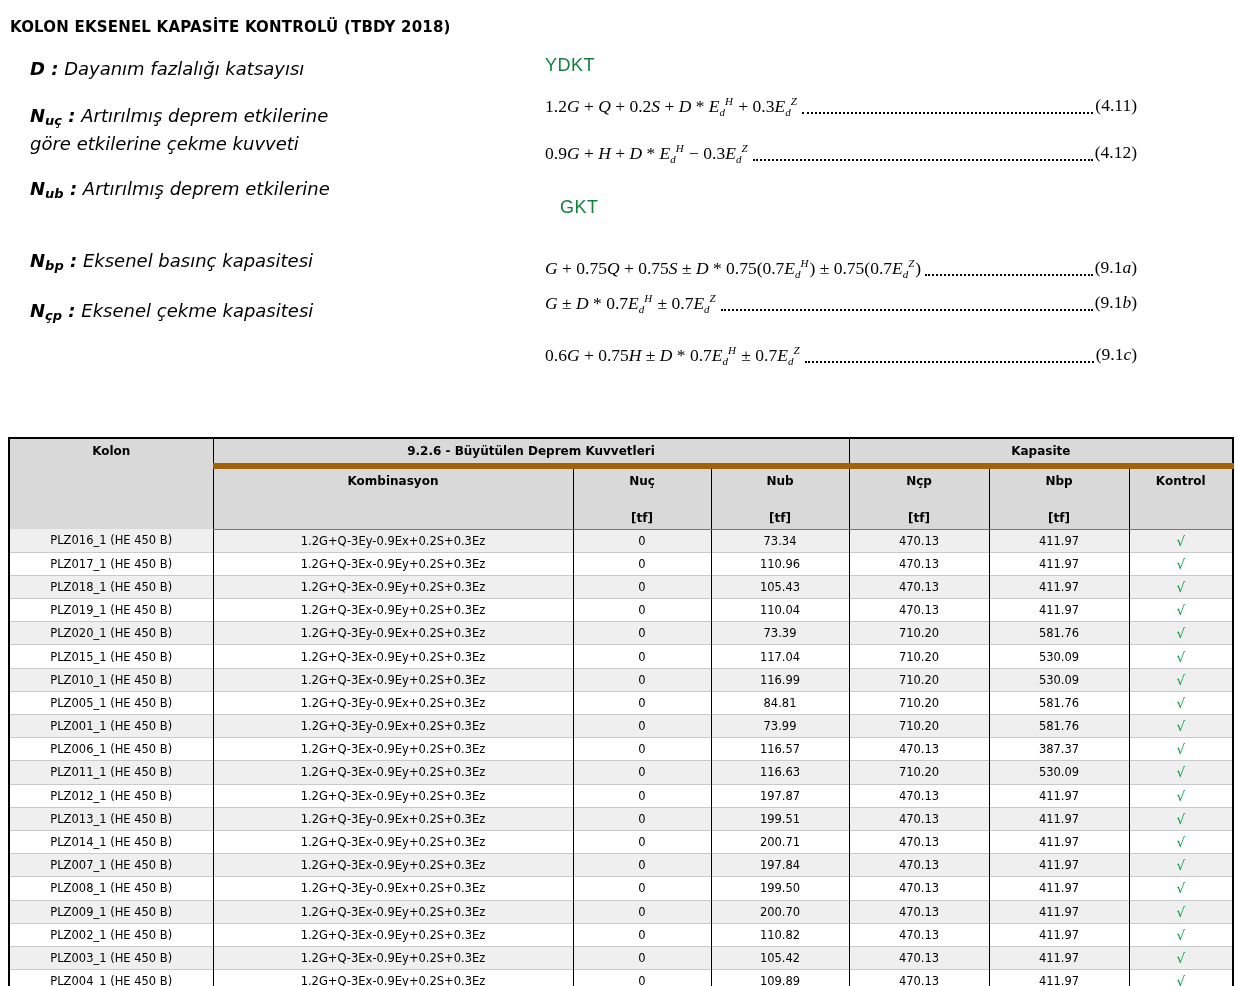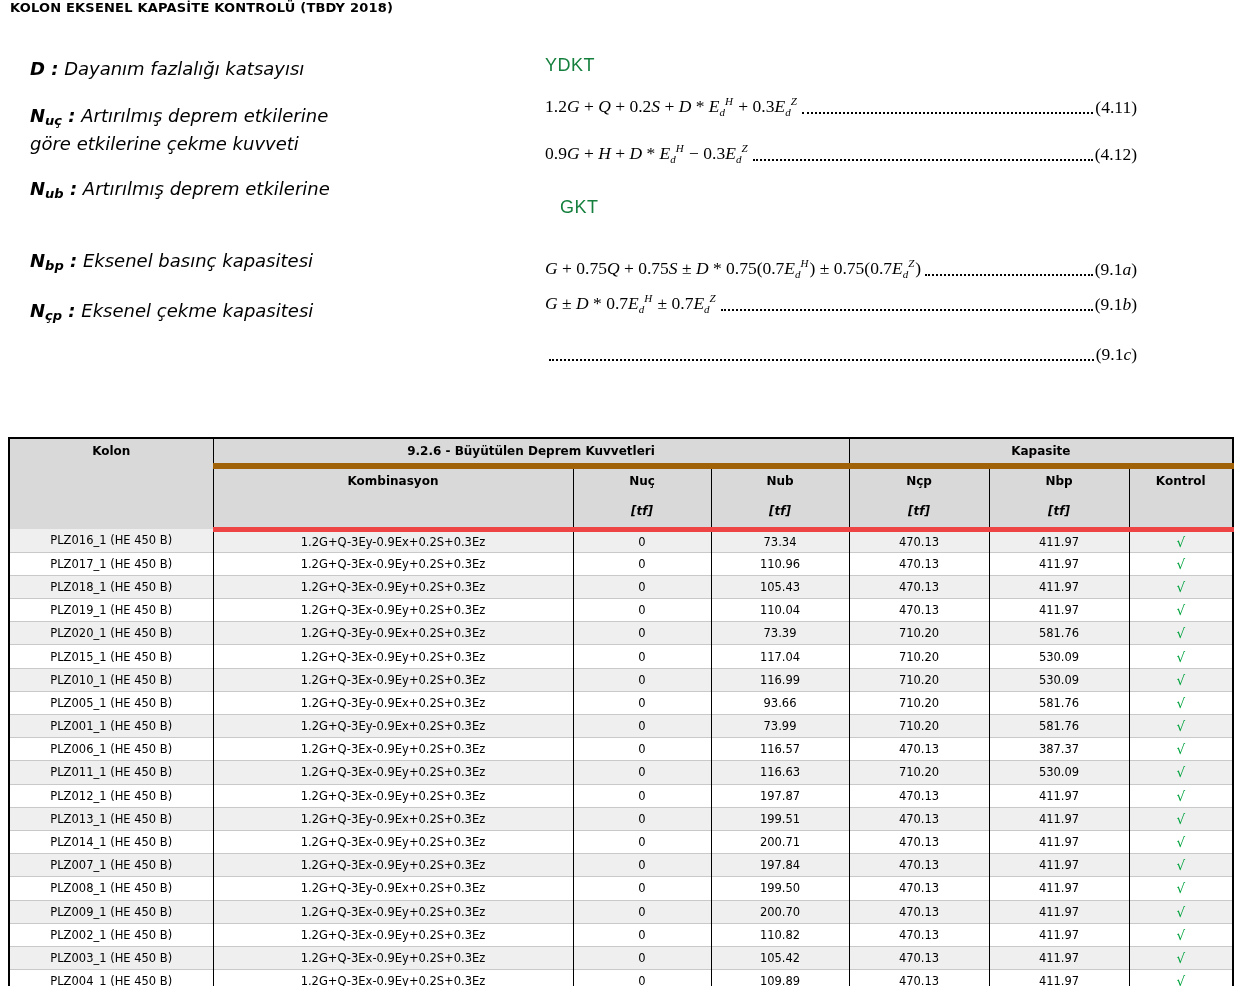--- a/index.html
+++ b/index.html
@@ -2,42 +2,42 @@
 <html><head>
 <meta charset="utf-8">
 <style>
   html,body{margin:0;padding:0;}
   body{
     width:1238px;height:986px;position:relative;background:#ffffff;
     font-family:"DejaVu Sans",sans-serif;color:#000;overflow:hidden;
   }
   
   .page-title{
-    position:absolute;left:10px;top:0;
-    font-size:13px;font-weight:bold;letter-spacing:.2px;
+    position:absolute;left:10px;top:18px;
+    font-size:15px;font-weight:bold;letter-spacing:.2px;
   }
   
   .defs{position:absolute;left:30px;top:0;width:490px;}
   .def{position:absolute;left:0;font-style:italic;font-size:18px;line-height:23px;}
   .def .b,.def .bsub{font-weight:bold;}
   .def sub{font-size:13px;vertical-align:-3px;font-weight:bold;}
   #def-d{top:57px;}
   #def-nuc{top:104px;}
   #def-nub{top:177px;}
   #def-nbp{top:249px;}
   #def-ncp{top:299px;}
   
   .formulas{position:absolute;left:545px;top:55px;width:592px;}
   .flabel{
     position:absolute;left:0;font-family:"Liberation Sans",sans-serif;
     font-size:18px;color:#15803d;letter-spacing:.5px;
   }
   #label-gkt{margin-left:15px;}
   .eq{
-    position:absolute;left:0;right:0;display:flex;align-items:flex-end;
+    position:absolute;left:0;right:0;display:flex;
     font-family:"Liberation Serif",serif;font-size:17.5px;white-space:nowrap;
   }
   .eq .v{font-style:italic;}
   .eq sub{font-size:11px;font-style:italic;vertical-align:-4px;}
   .eq sup{font-size:11px;font-style:italic;vertical-align:7px;margin-right:1px;}
   .eq .dots{flex:1;border-bottom:2px dotted #000;margin:0 2px 4px 4px;min-width:12px;}
   .eq .eq-num{white-space:nowrap;}
   #eq-411{top:40px;}
   #eq-412{top:87px;}
   #label-ydkt{top:0;}
@@ -51,23 +51,23 @@
     border-collapse:collapse;table-layout:fixed;width:1224px;
     border:2px solid #000;
   }
   th,td{box-sizing:border-box;overflow:hidden;}
   th{
     background:#d9d9d9;font-size:12px;font-weight:bold;
     border-left:1px solid #000;text-align:center;vertical-align:top;
     padding:5px 2px 0 2px;
   }
   thead tr:first-child th{height:28px;}
-  thead tr:last-child th{height:63px;border-bottom:5px solid #ef4444;}
+  thead tr:last-child th{height:63px;border-bottom:1px solid #ef4444;}
   th.group-h{border-bottom:6px solid #a16207;margin-left:28px;}
-  th .unit{margin-top:16px;font-style:italic;}
+  th .unit{margin-top:23px;}
   tbody td{
     font-size:11.5px;text-align:center;height:23.2px;padding:0 2px;
     border-left:1px solid #000;border-top:1px solid #c9c9c9;
     vertical-align:middle;white-space:nowrap;
   }
   tbody tr:first-child td{border-top:none;}
   tbody tr.stripe td{background:#efefef;}
   td.check-cell{color:#00a33e;font-size:13.5px;}
 </style>
 </head>
@@ -103,20 +103,21 @@
     <span class="eq-body"><span class="v">G</span><span class="t"> + 0.75</span><span class="v">Q</span><span class="t"> + 0.75</span><span class="v">S</span><span class="t"> ± </span><span class="v">D</span><span class="t"> * 0.75(0.7</span><span class="v">E</span><sub class="sub">d</sub><sup class="sup">H</sup><span class="t">) ± 0.75(0.7</span><span class="v">E</span><sub class="sub">d</sub><sup class="sup">Z</sup><span class="t">)</span></span>
     <span class="dots"></span>
     <span class="eq-num"><span class="t">(9.1</span><span class="v">a</span><span class="t">)</span></span>
   </div>
   <div class="eq" id="eq-91b">
     <span class="eq-body"><span class="v">G</span><span class="t"> ± </span><span class="v">D</span><span class="t"> * 0.7</span><span class="v">E</span><sub class="sub">d</sub><sup class="sup">H</sup><span class="t"> ± 0.7</span><span class="v">E</span><sub class="sub">d</sub><sup class="sup">Z</sup></span>
     <span class="dots"></span>
     <span class="eq-num"><span class="t">(9.1</span><span class="v">b</span><span class="t">)</span></span>
   </div>
   <div class="eq" id="eq-91c">
+    <span class="eq-body"><span class="t">0.6</span><span class="v">G</span><span class="t"> + 0.75</span><span class="v">H</span><span class="t"> ± </span><span class="v">D</span><span class="t"> * 0.7</span><span class="v">E</span><sub class="sub">d</sub><sup class="sup">H</sup><span class="t"> ± 0.7</span><span class="v">E</span><sub class="sub">d</sub><sup class="sup">Z</sup></span>
     <span class="dots"></span>
     <span class="eq-num"><span class="t">(9.1</span><span class="v">c</span><span class="t">)</span></span>
   </div>
 </div>
 
 <div class="tbl-wrap">
   <table>
     <colgroup>
       <col style="width:204px">
         <col style="width:360px">
@@ -218,21 +219,21 @@
     <td>0</td>
     <td>116.99</td>
     <td>710.20</td>
     <td>530.09</td>
     <td class="check-cell">√</td>
   </tr>
         <tr>
     <td>PLZ005_1 (HE 450 B)</td>
     <td>1.2G+Q-3Ey-0.9Ex+0.2S+0.3Ez</td>
     <td>0</td>
-    <td>93.66</td>
+    <td>84.81</td>
     <td>710.20</td>
     <td>581.76</td>
     <td class="check-cell">√</td>
   </tr>
         <tr class="stripe">
     <td>PLZ001_1 (HE 450 B)</td>
     <td>1.2G+Q-3Ey-0.9Ex+0.2S+0.3Ez</td>
     <td>0</td>
     <td>73.99</td>
     <td>710.20</td>

